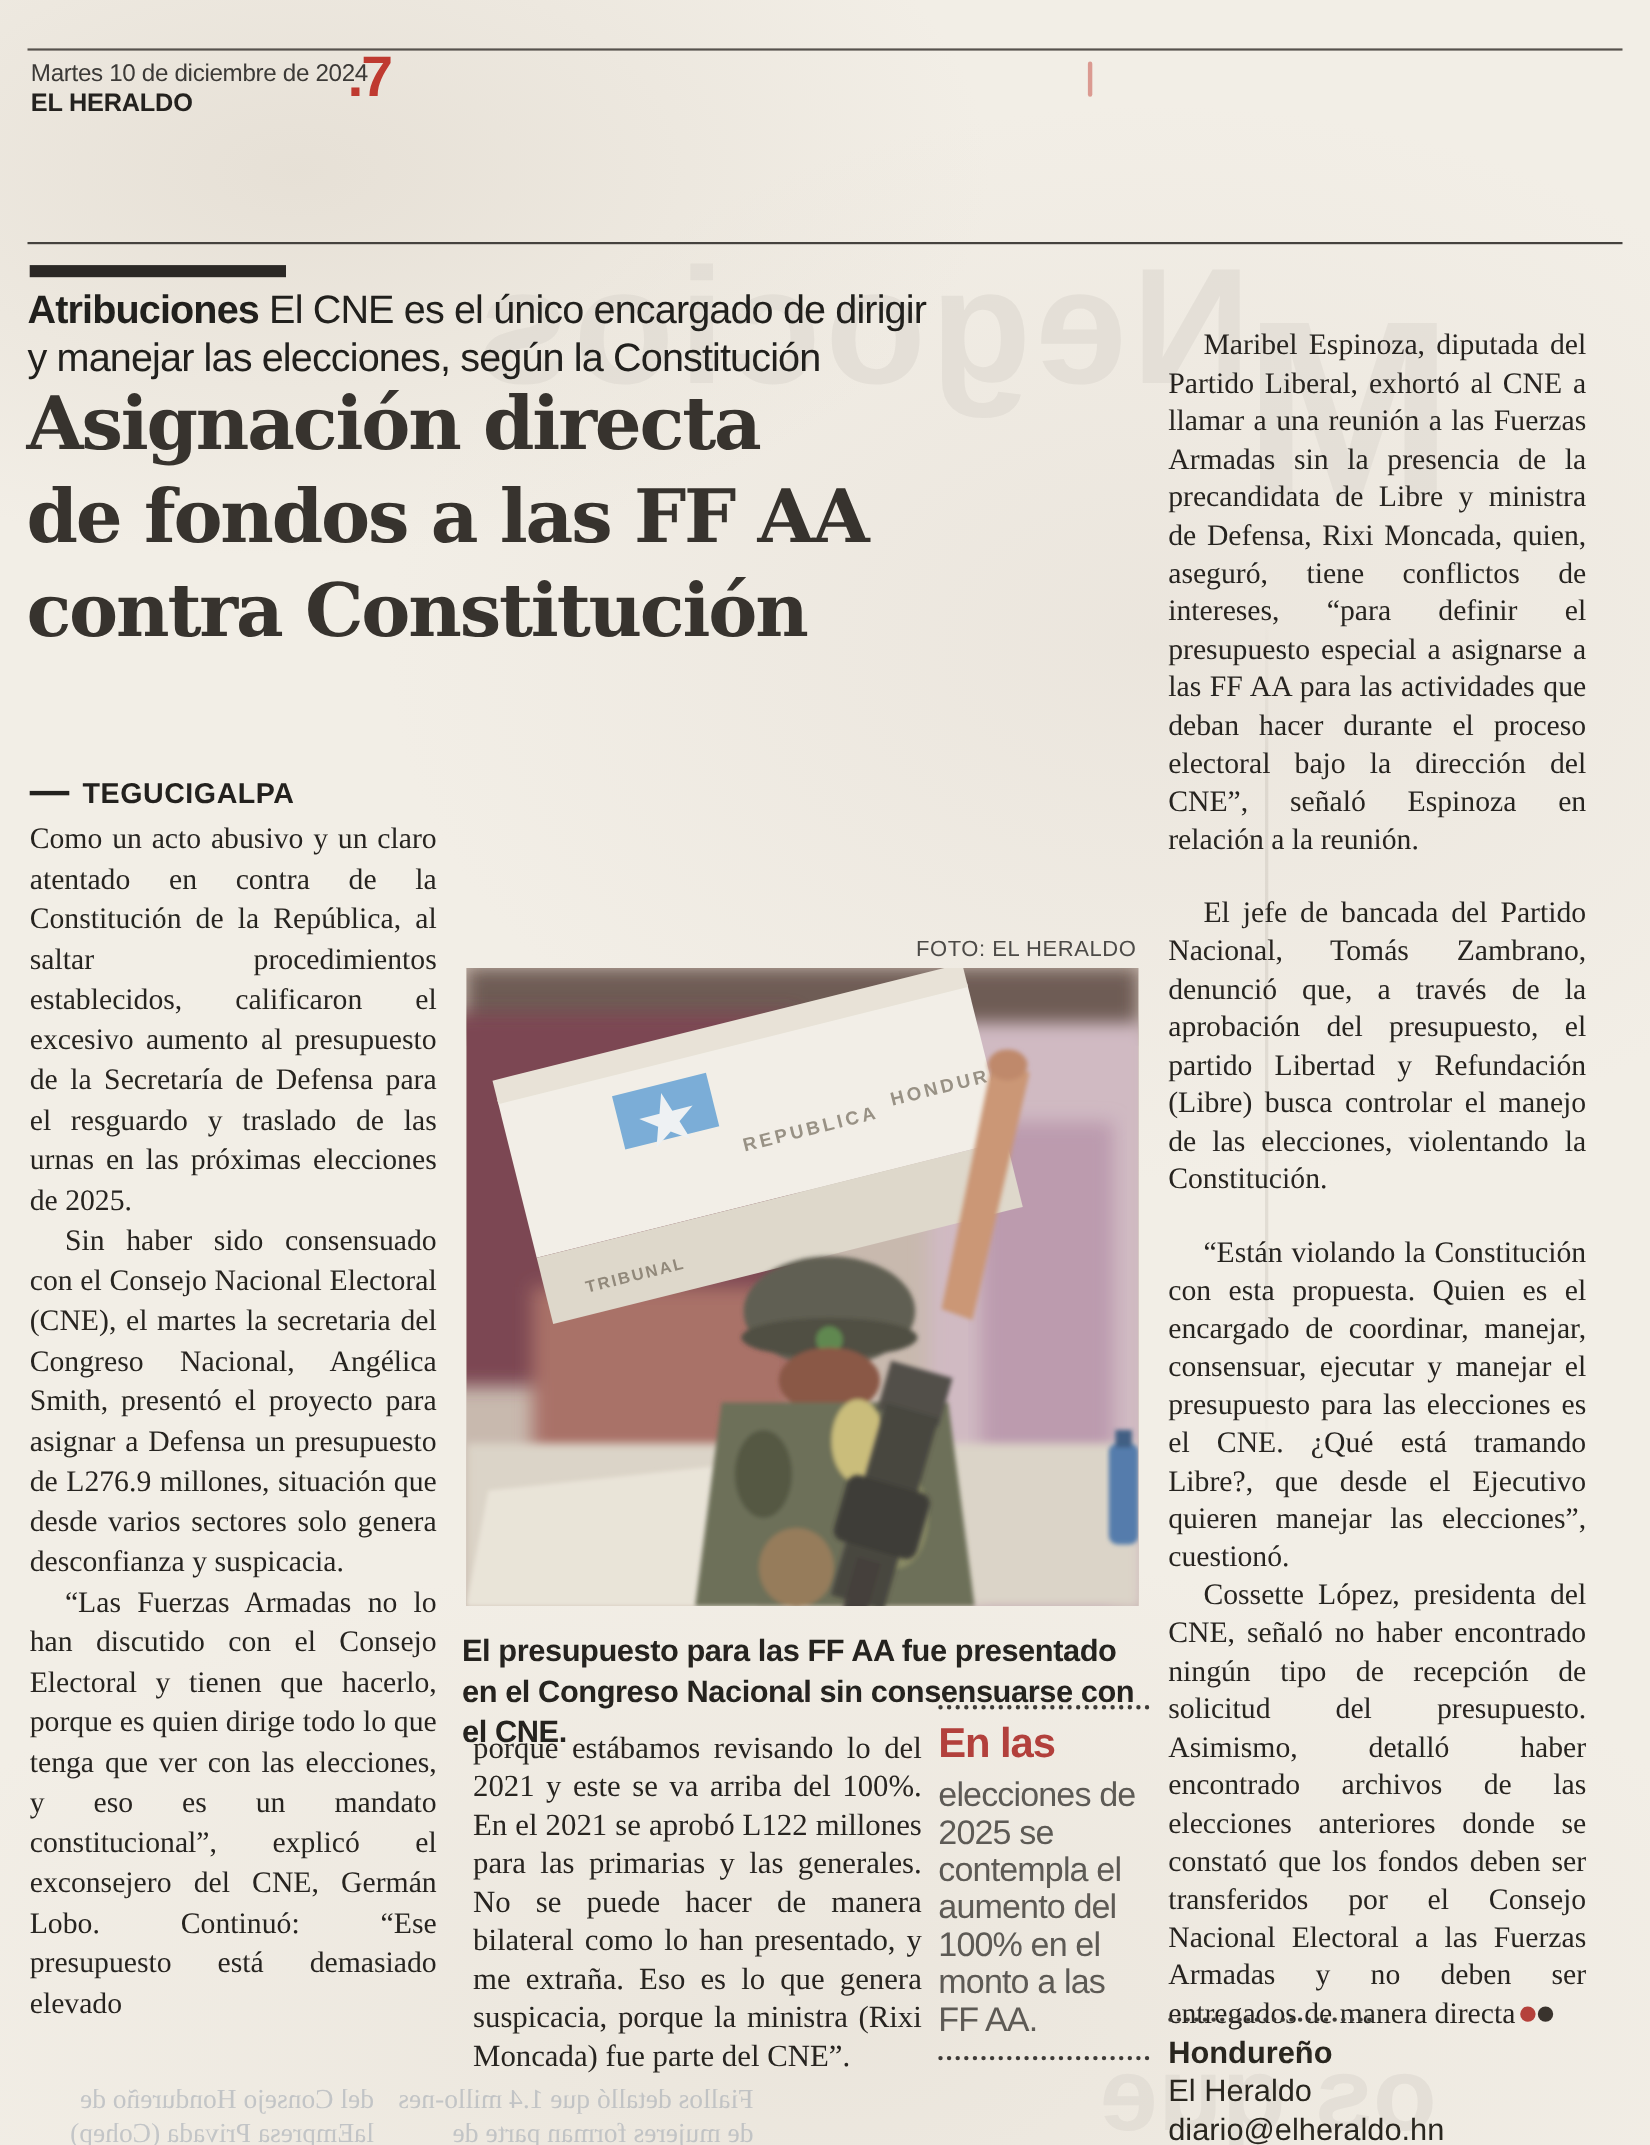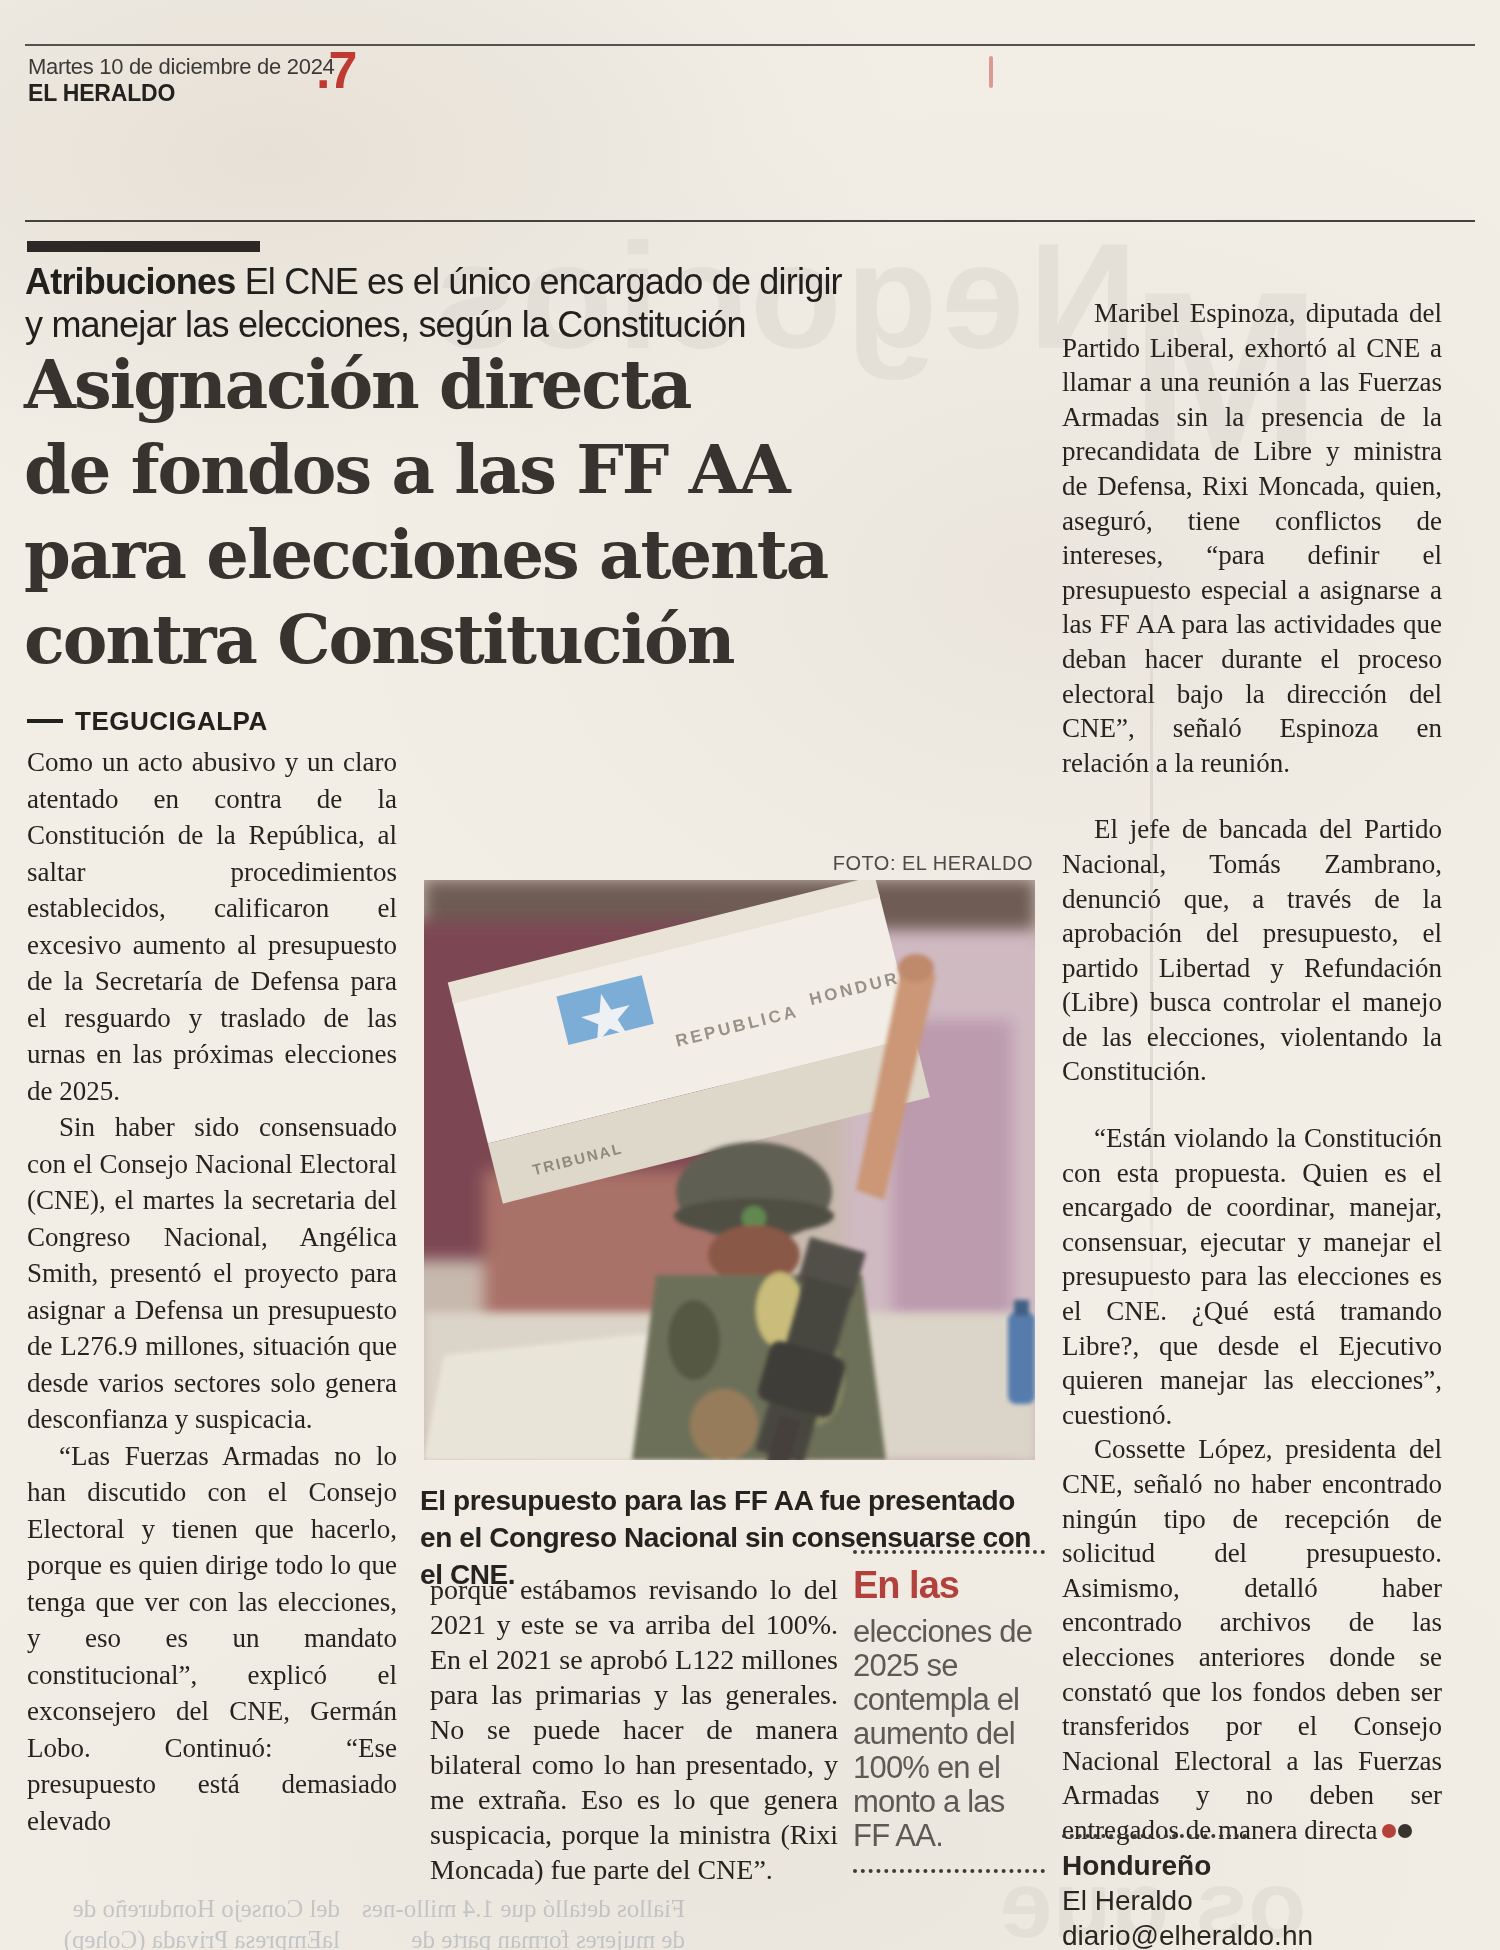--- a/index.html
+++ b/index.html
@@ -100,21 +100,20 @@
 <div id="section-bar" class="abs"></div>
 
 <div id="kicker" class="abs">
   <span><b>Atribuciones</b></span><span> El CNE es el único encargado de dirigir</span><br>
   <span>y manejar las elecciones, según la Constitución</span>
 </div>
 
 <div id="headline" class="abs">
     <span class="bound-line">Asignación directa</span>
     <span class="bound-line">de fondos a las FF AA</span>
-    <span class="bound-line">para elecciones atenta</span>
     <span class="bound-line">contra Constitución</span>
   </div>
 
 <div id="dateline" class="abs">
   <span class="dash"></span><span>TEGUCIGALPA</span>
 </div>
 
 <div id="col1" class="abs body-col">
     <span class="bound-line">Como un acto abusivo y un claro atentado en contra de la Constitución de la República, al saltar procedimientos establecidos, calificaron el excesivo aumento al presupuesto de la Secretaría de Defensa para el resguardo y traslado de las urnas en las próximas elecciones de 2025.</span>
     <span class="bound-line">Sin haber sido consensuado con el Consejo Nacional Electoral (CNE), el martes la secretaria del Congreso Nacional, Angélica Smith, presentó el proyecto para asignar a Defensa un presupuesto de L276.9 millones, situación que desde varios sectores solo genera desconfianza y suspicacia.</span>

